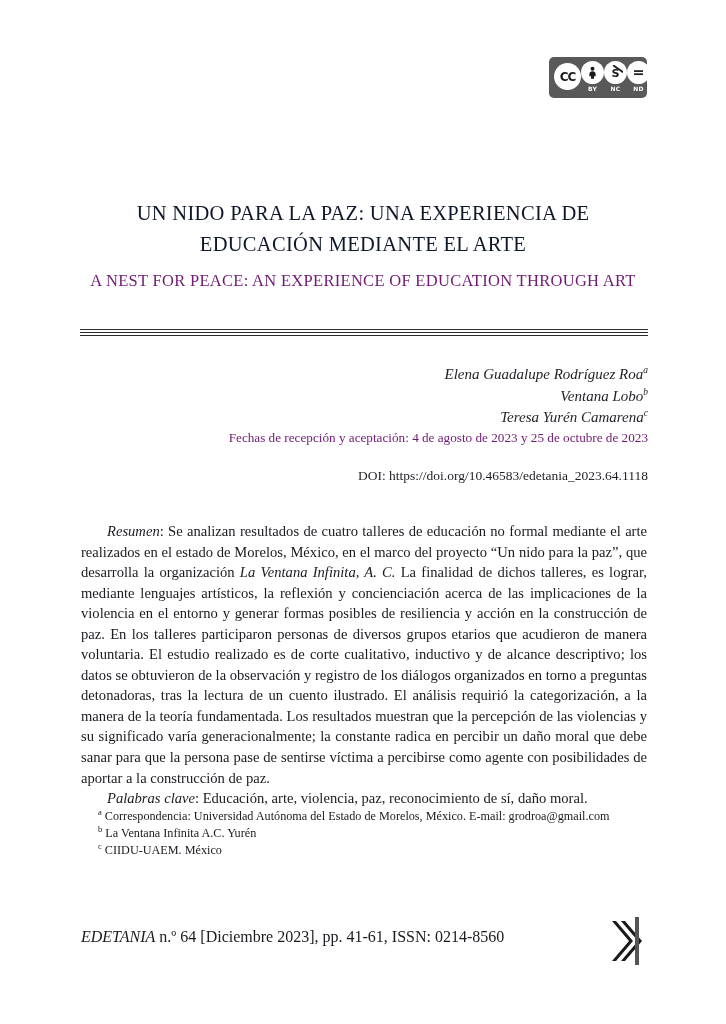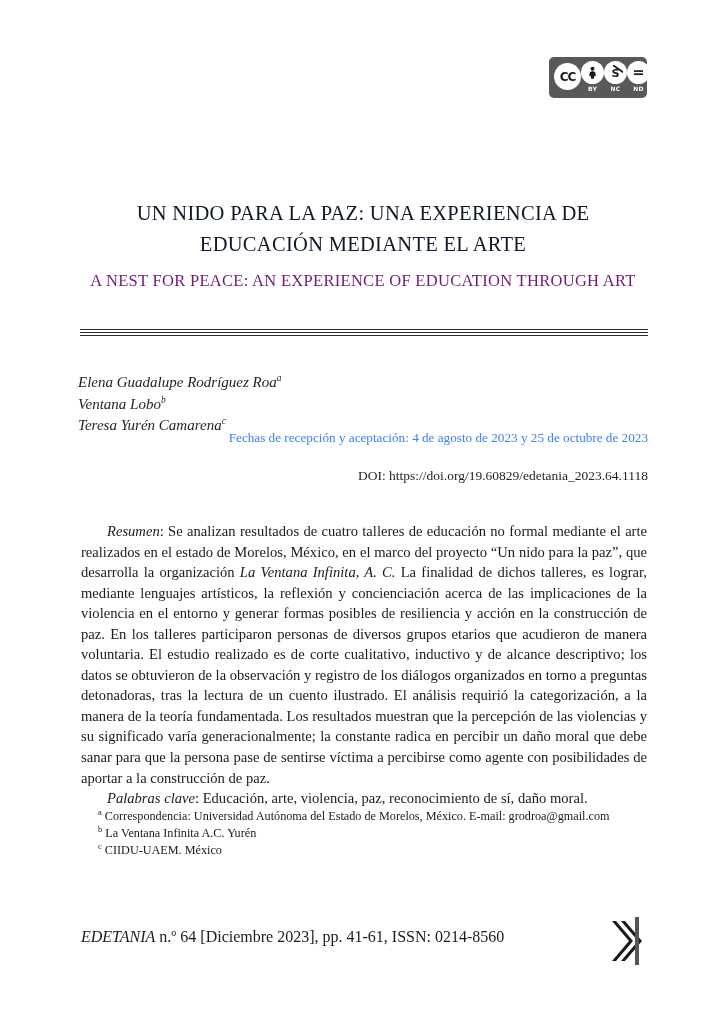--- a/index.html
+++ b/index.html
@@ -108,43 +108,44 @@
     display: block;
     height: 1px;
     background: #2b2b2b;
     margin-bottom: 2px;
   }
 
   
   .authors {
     position: absolute;
     left: 78px;
-    top: 372px;
-    width: 570px;
+    top: 364px;
+    width: 570px;
+    text-align: right;
     font-style: italic;
     font-size: 15px;
     line-height: 21.5px;
     color: #1f1f26;
   }
   .authors sup {
     font-size: 9.5px;
     font-style: italic;
     vertical-align: super;
     line-height: 0;
   }
 
   
   .dates {
     position: absolute;
     left: 78px;
     top: 430px;
     width: 570px;
     text-align: right;
     font-size: 13.2px;
-    color: #3b82f6;
+    color: #701a75;
   }
   .doi {
     position: absolute;
     left: 78px;
     top: 468px;
     width: 570px;
     text-align: right;
     font-size: 13.5px;
     color: #1f1f26;
   }
@@ -253,21 +254,21 @@
     <span></span>
   </div>
 
   <div class="authors">
     <div><span>Elena Guadalupe Rodríguez Roa</span><sup>a</sup></div>
     <div><span>Ventana Lobo</span><sup>b</sup></div>
     <div><span>Teresa Yurén Camarena</span><sup>c</sup></div>
   </div>
 
   <div class="dates">Fechas de recepción y aceptación: 4 de agosto de 2023 y 25 de octubre de 2023</div>
-  <div class="doi">DOI: https://doi.org/19.60829/edetania_2023.64.1118</div>
+  <div class="doi">DOI: https://doi.org/10.46583/edetania_2023.64.1118</div>
 
   <div class="abstract">
     <p><i>Resumen</i><span>: Se analizan resultados de cuatro talleres de educación no formal mediante el arte realizados en el estado de Morelos, México, en el marco del proyecto “Un nido para la paz”, que desarrolla la organización </span><i>La Ventana Infinita, A. C.</i><span> La finalidad de dichos talleres, es lograr, mediante lenguajes artísticos, la reflexión y concienciación acerca de las implicaciones de la violencia en el entorno y generar formas posibles de resiliencia y acción en la construcción de paz. En los talleres participaron personas de diversos grupos etarios que acudieron de manera voluntaria. El estudio realizado es de corte cualitativo, inductivo y de alcance descriptivo; los datos se obtuvieron de la observación y registro de los diálogos organizados en torno a preguntas detonadoras, tras la lectura de un cuento ilustrado. El análisis requirió la categorización, a la manera de la teoría fundamentada. Los resultados muestran que la percepción de las violencias y su significado varía generacionalmente; la constante radica en percibir un daño moral que debe sanar para que la persona pase de sentirse víctima a percibirse como agente con posibilidades de aportar a la construcción de paz.</span></p>
     <p><i>Palabras clave</i><span>: Educación, arte, violencia, paz, reconocimiento de sí, daño moral.</span></p>
   </div>
 
   <div class="footnotes">
     <p><sup>a</sup> <span>Correspondencia: Universidad Autónoma del Estado de Morelos, México. E-mail: grodroa@gmail.com</span></p>
     <p><sup>b</sup> <span>La Ventana Infinita A.C. Yurén</span></p>
     <p><sup>c</sup> <span>CIIDU-UAEM. México</span></p>

